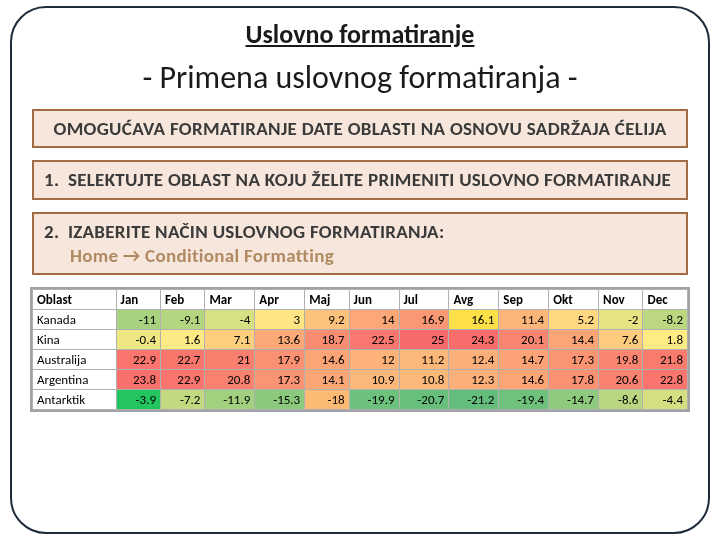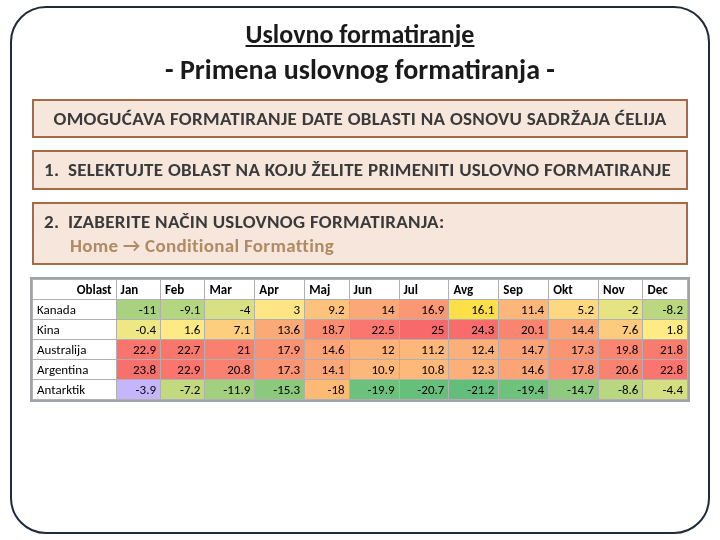--- a/index.html
+++ b/index.html
@@ -19,24 +19,23 @@
   .title {
     text-align: center;
     font-size: 26px;
     color: #1a1a1a;
     text-decoration: underline;
     font-weight: 600;
     margin-top: 2px;
   }
   .subtitle {
     text-align: center;
-    font-size: 28px;
+    font-size: 32px;
     color: #1a1a1a;
-    margin-top: 2px;
-    font-weight: bold;
+    margin-top: 8px;
   }
   .box {
     margin: 12px 6px 0 6px;
     background: #f6e6db;
     border: 2px solid #a46c46;
     padding: 6px 10px;
     font-size: 19px;
     font-weight: 700;
     color: #3a3a3a;
     letter-spacing: 0.3px;
@@ -57,21 +56,21 @@
   }
   th, td {
     border: 1px solid #b0b0b0;
     padding: 2px 4px;
     text-align: right;
     white-space: nowrap;
     height: 18px;
   }
   th {
     font-weight: 700;
-    text-align: right;
+    text-align: left;
     background: #ffffff;
     color: #000;
   }
   th.month { text-align: left; }
   td.label {
     text-align: left;
     font-weight: 400;
     background: #ffffff;
   }
 </style>
@@ -173,21 +172,21 @@
             <td style="background: rgb(252, 184, 122);">10.9</td>
             <td style="background: rgb(252, 185, 122);">10.8</td>
             <td style="background: rgb(252, 176, 121);">12.3</td>
             <td style="background: rgb(251, 164, 118);">14.6</td>
             <td style="background: rgb(250, 146, 115);">17.8</td>
             <td style="background: rgb(249, 130, 112);">20.6</td>
             <td style="background: rgb(249, 117, 109);">22.8</td>
           </tr>
           <tr>
             <td class="label">Antarktik</td>
-            <td style="background: #c4b5fd;">-3.9</td>
+            <td style="background: #22c55e;">-3.9</td>
             <td style="background: rgb(194, 217, 128);">-7.2</td>
             <td style="background: rgb(162, 208, 127);">-11.9</td>
             <td style="background: rgb(139, 201, 125);">-15.3</td>
             <td style="background: #fdba74;">-18</td>
             <td style="background: rgb(108, 193, 124);">-19.9</td>
             <td style="background: rgb(102, 191, 123);">-20.7</td>
             <td style="background: rgb(99, 190, 123);">-21.2</td>
             <td style="background: rgb(111, 194, 124);">-19.4</td>
             <td style="background: rgb(143, 203, 126);">-14.7</td>
             <td style="background: rgb(184, 215, 128);">-8.6</td>

